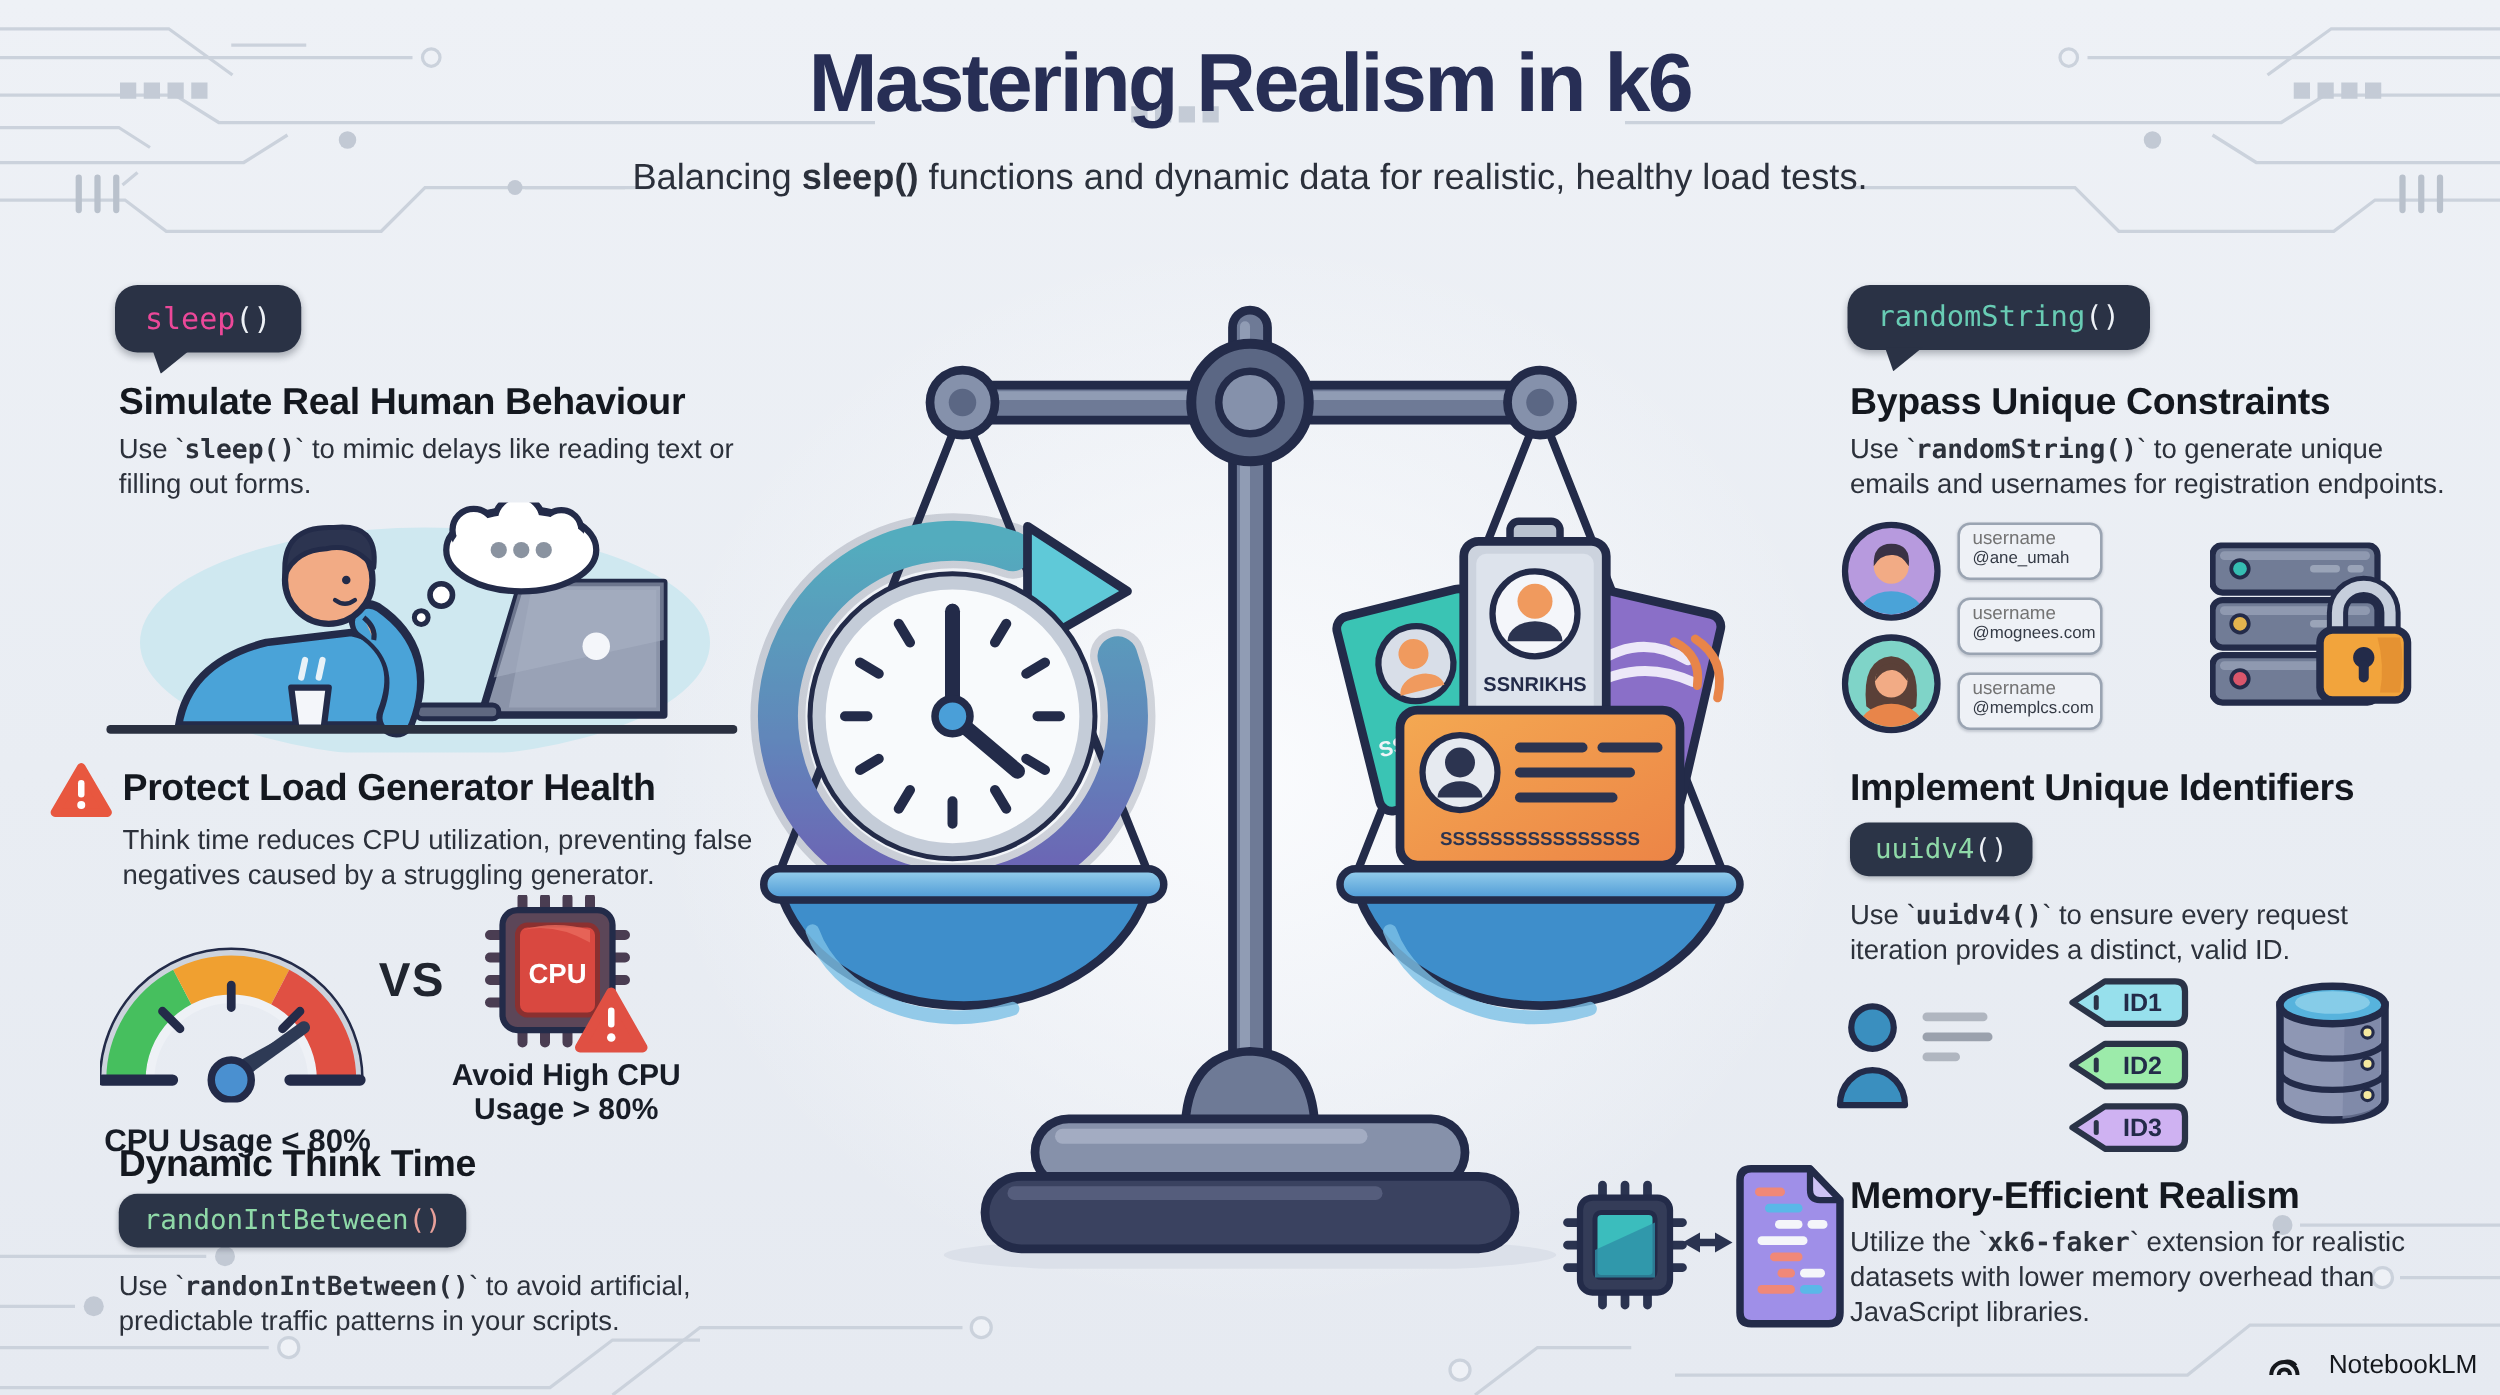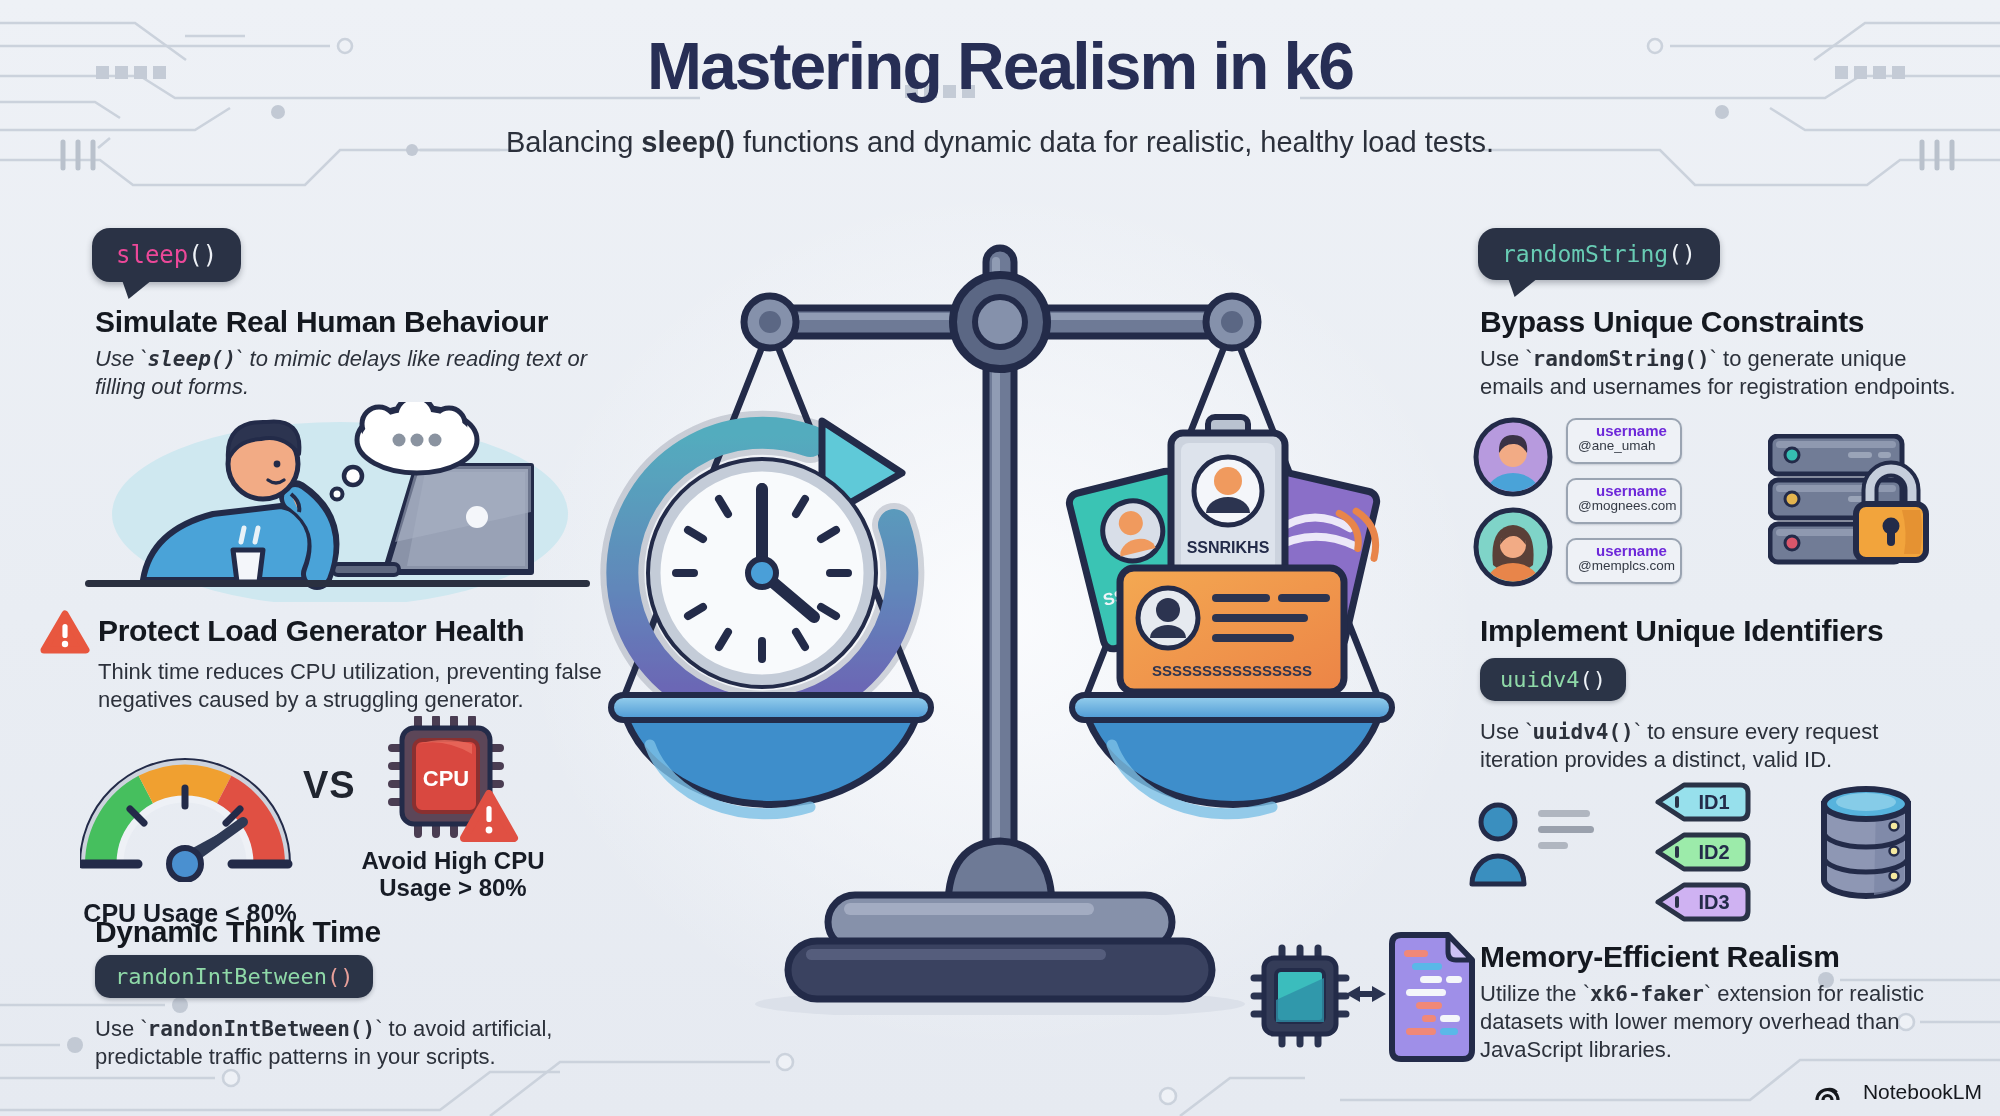--- a/index.html
+++ b/index.html
@@ -23,21 +23,21 @@
         padding:13px 24px;font-family:"DejaVu Sans Mono",monospace;font-size:24px;
         box-shadow:0 3px 6px rgba(20,26,40,.3);}
   .bubble::after{content:"";position:absolute;left:30px;bottom:-17px;width:30px;height:19px;
         background:#2a3245;clip-path:polygon(0 0,100% 0,22% 100%);}
   .tagteal{color:#ec4899;} .taggreen{color:#8fd9a8;} .tagmint{color:#68ccb4;}
   .tagwhite{color:#edf1f6;} .tagsalmon{color:#e8a09a;}
   .caption{font-size:25px;font-weight:bold;color:#171c26;text-align:center;line-height:1.12;}
   .vs{font-size:38px;font-weight:bold;color:#20252f;letter-spacing:1px;}
   .ucard{position:absolute;width:116px;height:46px;background:#eef1f6;border:2.5px solid #9aa4b2;
         border-radius:10px;box-shadow:0 1px 2px rgba(30,40,60,.18);padding:2px 0 0 10px;box-sizing:border-box;}
-  .ucard .l1{font-size:15px;font-weight:bold;color:#6d28d9;line-height:1.15;margin-left:18px;}
+  .ucard .l1{font-size:15px;font-weight:normal;color:#737373;line-height:1.15;}
   .ucard .l2{font-size:13.5px;color:#343a45;line-height:1.1;}
   .brand{font-size:21px;font-weight:normal;color:#15181d;display:flex;align-items:center;gap:22px;}
 </style>
 </head>
 <body>
 
 <div class="stage">
 
   <svg class="abs" style="left:0;top:0" width="2000" height="1116" viewBox="0 0 2000 1116">
     <g stroke="#cbd2dc" stroke-width="2.6" fill="none">
@@ -107,21 +107,21 @@
   <div class="abs subtitle">
     <span>Balancing </span><b>sleep()</b><span> functions and dynamic data for realistic, healthy load tests.</span>
   </div>
 
   <div class="abs bubble" style="left:92px;top:228px;">
     <span class="tagteal">sleep</span>
       <span class="tagwhite">()</span>
   </div>
 
   <div class="abs h2" style="left:95px;top:305px;width:520px;">Simulate Real Human Behaviour</div>
-  <div class="abs body" style="left:95px;top:345px;width:500px;font-style:italic;">
+  <div class="abs body" style="left:95px;top:345px;width:500px;">
     <span>Use `</span><span class="ic">sleep()</span><span>` to mimic delays like reading text or filling out forms.</span>
   </div>
 
   <svg class="abs" style="left:85px;top:402px;" width="505" height="200" viewBox="0 0 505 200">
     <ellipse cx="255" cy="112" rx="228" ry="92" fill="#cfe8f0"></ellipse>
 
     <polygon points="332,64 446,64 446,170 300,170" fill="#8a93a8" stroke="#232b49" stroke-width="6" stroke-linejoin="round"></polygon>
     <polygon points="340,70 440,70 440,164 322,164" fill="#99a2b6"></polygon>
     <polygon points="332,64 446,64 446,110 310,140" fill="#aab2c4" opacity="0.55"></polygon>
     <circle cx="392" cy="115" r="11" fill="#f4f6fa"></circle>

